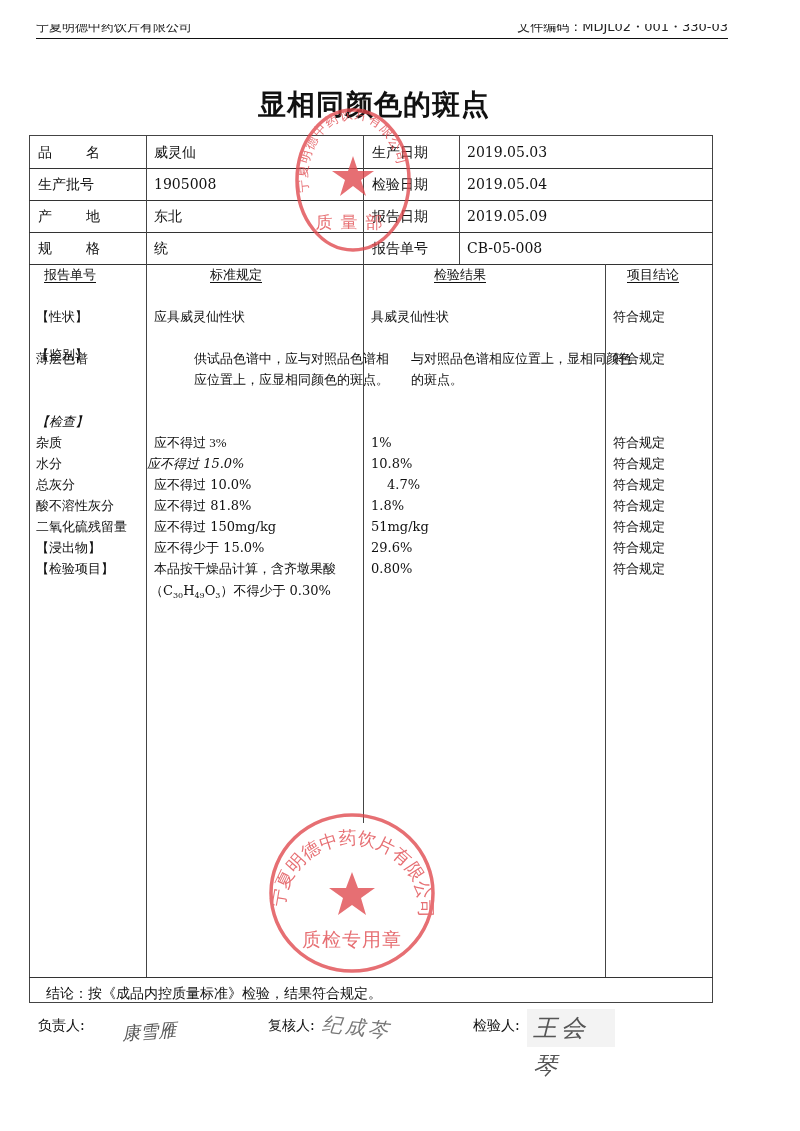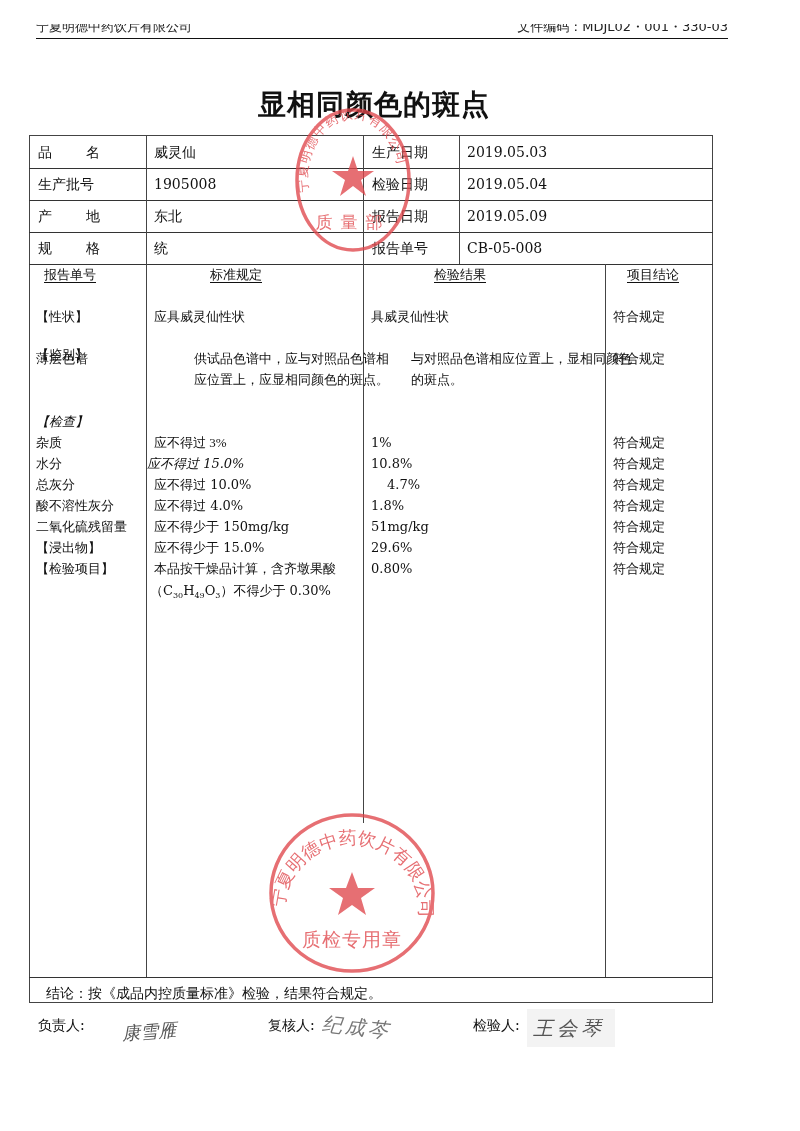--- a/index.html
+++ b/index.html
@@ -139,26 +139,26 @@
 <div class="row-text" style="left:147px; top:453px;font-style:italic;">应不得过 15.0%</div>
 <div class="row-text" style="left:371px; top:453px;">10.8%</div>
 <div class="row-text" style="left:613px; top:453px;">符合规定</div>
 
 <div class="row-text" style="left:36px; top:474px;">总灰分</div>
 <div class="row-text" style="left:154px; top:474px;">应不得过 10.0%</div>
 <div class="row-text" style="left:371px; top:474px;margin-left:16px;">4.7%</div>
 <div class="row-text" style="left:613px; top:474px;">符合规定</div>
 
 <div class="row-text" style="left:36px; top:495px;">酸不溶性灰分</div>
-<div class="row-text" style="left:154px; top:495px;">应不得过 4.0%</div>
+<div class="row-text" style="left:154px; top:495px;">应不得过 81.8%</div>
 <div class="row-text" style="left:371px; top:495px;">1.8%</div>
 <div class="row-text" style="left:613px; top:495px;">符合规定</div>
 
 <div class="row-text" style="left:36px; top:516px;">二氧化硫残留量</div>
-<div class="row-text" style="left:154px; top:516px;">应不得少于 150mg/kg</div>
+<div class="row-text" style="left:154px; top:516px;">应不得过 150mg/kg</div>
 <div class="row-text" style="left:371px; top:516px;">51mg/kg</div>
 <div class="row-text" style="left:613px; top:516px;">符合规定</div>
 
 <div class="row-text" style="left:36px; top:537px;">【浸出物】</div>
 <div class="row-text" style="left:154px; top:537px;">应不得少于 15.0%</div>
 <div class="row-text" style="left:371px; top:537px;">29.6%</div>
 <div class="row-text" style="left:613px; top:537px;">符合规定</div>
 
 <div class="row-text" style="left:36px; top:558px;">【检验项目】</div>
 <div class="row-text" style="left:154px; top:558px;">本品按干燥品计算，含齐墩果酸</div>
@@ -166,21 +166,21 @@
 <div class="row-text" style="left:613px; top:558px;">符合规定</div>
 <div class="row-text" style="left:150px; top:580px;"><span>（C</span><sub>30</sub><span>H</span><sub>49</sub><span>O</span><sub>3</sub><span>）不得少于 0.30%</span></div>
 
 <div class="conclusion">结论：按《成品内控质量标准》检验，结果符合规定。</div>
 
 <div class="sig-label" style="left:38px;">负责人:</div>
 <div class="signature" style="left:122px; top:1020px; font-size:18px; transform:rotate(-4deg);">康雪雁</div>
 <div class="sig-label" style="left:268px;">复核人:</div>
 <div class="signature" style="left:322px; top:1014px; font-size:20px; color:#777; letter-spacing:3px; transform:rotate(6deg);">纪成芩</div>
 <div class="sig-label" style="left:473px;">检验人:</div>
-<div class="signature sig-box" style="left:527px; top:1009px; width:88px; height:38px; line-height:38px; padding-left:6px; font-size:20px; letter-spacing:4px; box-sizing:border-box;font-style:italic;">王会琴</div>
+<div class="signature sig-box" style="left:527px; top:1009px; width:88px; height:38px; line-height:38px; padding-left:6px; font-size:24px; letter-spacing:4px; box-sizing:border-box;font-style:italic;">王会琴</div>
 
 <svg class="stamp" style="left:291px; top:104px;" width="124" height="148" viewBox="0 0 124 148">
   <defs>
     <path id="arcTop" d="M 18 92 A 46 60 0 1 1 106 92"></path>
   </defs>
   <ellipse cx="62" cy="76" rx="56" ry="70" fill="none" stroke="#e0474c" stroke-width="3.5"></ellipse>
   <text font-size="13" fill="#e0474c" font-family="DejaVu Sans, sans-serif" letter-spacing="1">
     <textPath href="#arcTop" startOffset="2%">宁夏明德中药饮片有限公司</textPath>
   </text>
   <polygon fill="#e0474c" points="62,52 67,67 83,67 70,76 75,92 62,82 49,92 54,76 41,67 57,67"></polygon>

